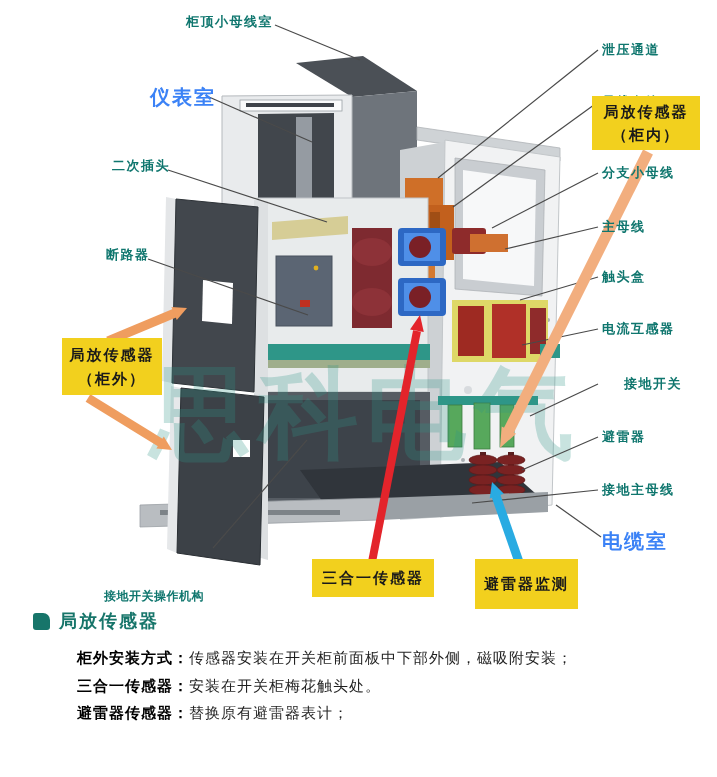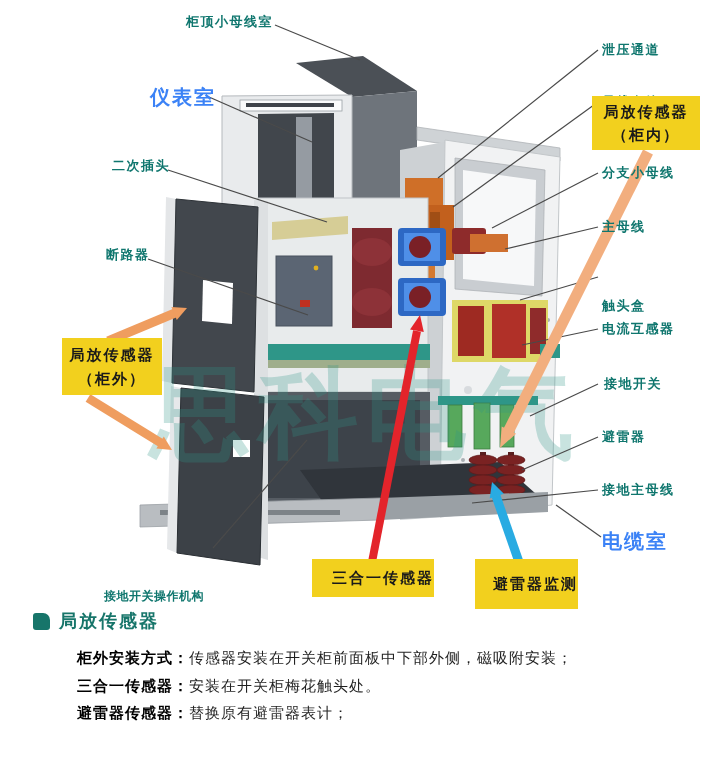--- a/index.html
+++ b/index.html
@@ -5,21 +5,21 @@
   html,body{margin:0;padding:0;background:#ffffff;}
   .canvas{position:relative;width:717px;height:777px;background:#ffffff;overflow:hidden;
           font-family:"Liberation Sans","DejaVu Sans",sans-serif;}
   svg{position:absolute;left:0;top:0;}
   .lbl{position:absolute;font-size:13px;font-weight:700;color:#0f766e;white-space:nowrap;letter-spacing:1.5px;}
   .lbl-teal{color:#3b82f6;font-size:20px;letter-spacing:2px;}
   .lbl-sm{font-size:12px;letter-spacing:0.5px;}
   .ybox{position:absolute;background:#f2d01e;color:#1a1a1a;font-weight:700;font-size:15px;
         display:flex;flex-direction:column;justify-content:center;align-items:center;
         letter-spacing:2px;line-height:1.55;}
-  .ybox-single{line-height:38px;align-items:flex-end;}
+  .ybox-single{line-height:38px;}
   .section{position:absolute;left:33px;top:609px;width:660px;}
   .heading{display:flex;align-items:center;gap:9px;margin-bottom:11px;}
   .heading .sq{width:17px;height:17px;background:#17756a;border-radius:3px 7px 3px 3px;display:inline-block;}
   .heading .ht{color:#17756a;font-size:18px;font-weight:800;letter-spacing:2px;}
   .items{margin-left:44px;}
   .item{font-size:15px;line-height:27.5px;color:#1f1f1f;letter-spacing:1px;}
   .item .term{font-weight:800;color:#000;}
   .item .desc{font-weight:500;}
 </style>
 </head>
@@ -187,23 +187,23 @@
   <div class="lbl" style="left:186px;top:13px;">柜顶小母线室</div>
   <div class="lbl lbl-teal" style="left:150px;top:84px;">仪表室</div>
   <div class="lbl" style="left:112px;top:157px;">二次插头</div>
   <div class="lbl" style="left:106px;top:246px;">断路器</div>
   <div class="lbl lbl-sm" style="left:104px;top:544px;margin-top:44px;">接地开关操作机构</div>
 
   <div class="lbl" style="left:602px;top:41px;">泄压通道</div>
   <div class="lbl" style="left:602px;top:93px;">母线套管</div>
   <div class="lbl" style="left:602px;top:164px;">分支小母线</div>
   <div class="lbl" style="left:602px;top:218px;">主母线</div>
-  <div class="lbl" style="left:602px;top:268px;margin-top:29px;">触头盒</div>
+  <div class="lbl" style="left:602px;top:268px;">触头盒</div>
   <div class="lbl" style="left:602px;top:320px;">电流互感器</div>
-  <div class="lbl" style="left:604px;top:375px;">接地开关</div>
+  <div class="lbl" style="left:624px;top:375px;">接地开关</div>
   <div class="lbl" style="left:602px;top:428px;">避雷器</div>
   <div class="lbl" style="left:602px;top:481px;">接地主母线</div>
   <div class="lbl lbl-teal" style="left:602px;top:528px;">电缆室</div>
 
   <div class="ybox" style="left:62px;top:338px;width:100px;height:57px;">
     <div>局放传感器</div>
     <div>（柜外）</div>
   </div>
   <div class="ybox" style="left:592px;top:96px;width:108px;height:54px;">
     <div>局放传感器</div>

